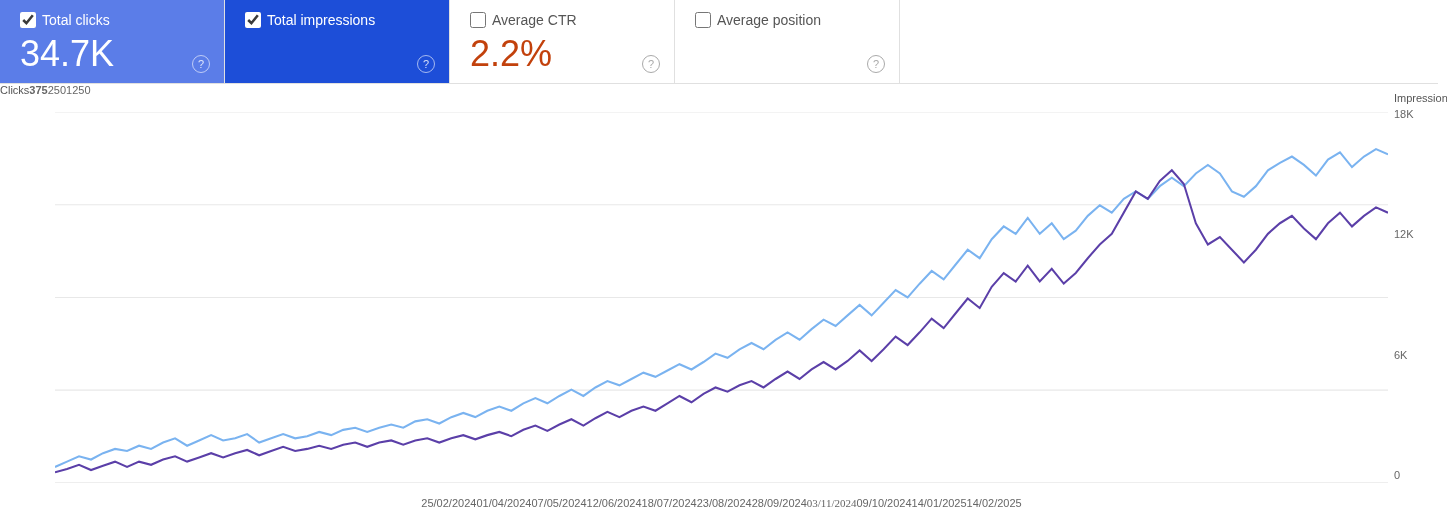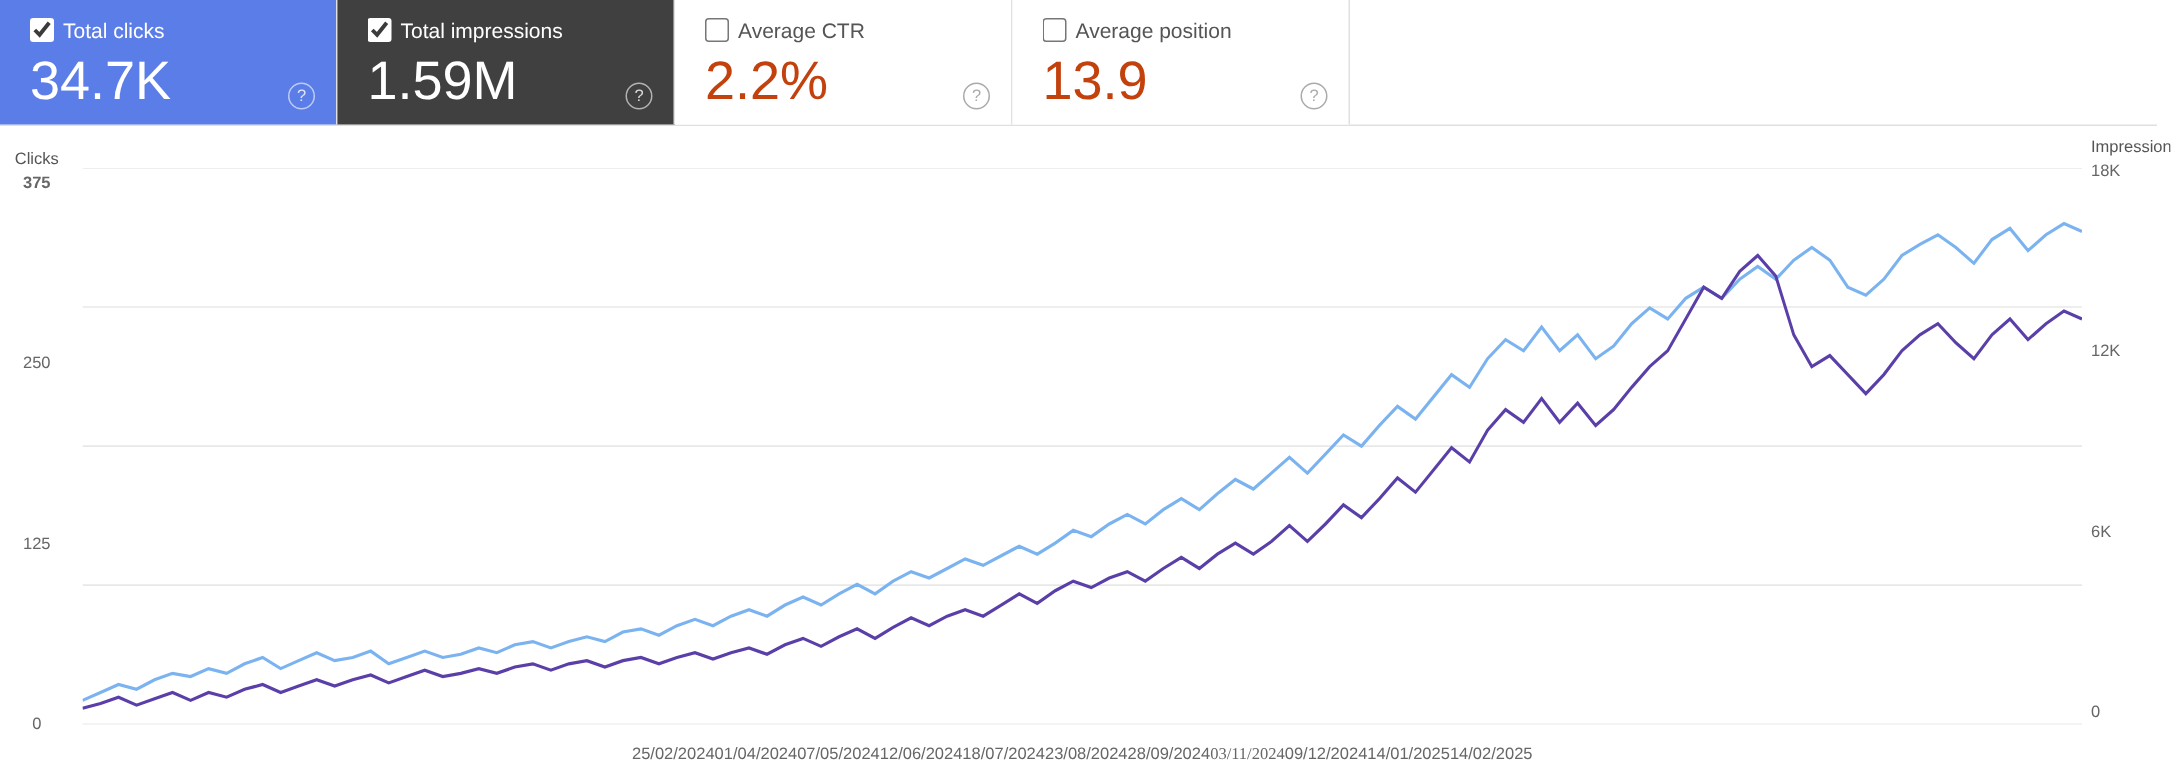--- a/index.html
+++ b/index.html
@@ -21,21 +21,21 @@
       min-width: 225px;
       position: relative;
       border-right: 1px solid #e0e0e0;
     }
 
     .metric-card.active-blue {
       background: #5b7de8;
     }
 
     .metric-card.active-purple {
-      background: #404040;
+      background: #1d4ed8;
     }
 
     .metric-card.inactive {
       background: #fff;
     }
 
     .metric-header {
       display: flex;
       align-items: center;
       gap: 6px;
@@ -118,46 +118,44 @@
       </div>
       <div class="metric-value">34.7K</div>
       <div class="help-icon">?</div>
     </div>
 
     <div class="metric-card active-purple">
       <div class="metric-header">
         <input type="checkbox" class="metric-checkbox" checked="" style="">
         <span class="metric-title">Total impressions</span>
       </div>
-      <div class="metric-value">1.59M</div>
       <div class="help-icon">?</div>
     </div>
 
     <div class="metric-card inactive">
       <div class="metric-header">
         <input type="checkbox" class="metric-checkbox" style="">
         <span class="metric-title">Average CTR</span>
       </div>
       <div class="metric-value">2.2%</div>
       <div class="help-icon dark">?</div>
     </div>
 
     <div class="metric-card inactive">
       <div class="metric-header">
         <input type="checkbox" class="metric-checkbox" style="">
         <span class="metric-title">Average position</span>
       </div>
-      <div class="metric-value">13.9</div>
       <div class="help-icon dark">?</div>
     </div>
   </div>
 
   <div style="position:relative; flex:1; padding: 8px 50px 8px 55px;">
 
-    <div style="position:absolute; left:0; top:16px; width:55px; height:calc(100% - 40px); display:flex; flex-direction:column; align-items:center; padding-right:6px;">
+    <div style="position:absolute; left:0; top:0; width:55px; height:calc(100% - 40px); display:flex; flex-direction:row; align-items:flex-start; padding-right:6px;">
       <div style="font-size:11px;color:#555;margin-bottom:4px;">Clicks</div>
       <div style="font-size:11px;color:#666;margin-top:0;font-weight:bold;">375</div>
       <div style="flex:1;"></div>
       <div style="font-size:11px;color:#666;">250</div>
       <div style="flex:1;"></div>
       <div style="font-size:11px;color:#666;">125</div>
       <div style="flex:1;"></div>
       <div style="font-size:11px;color:#666;">0</div>
     </div>
 
@@ -191,18 +189,18 @@
 
     <div style="position:absolute; bottom:4px; left:55px; right:50px; display:flex; justify-content:center;">
       <span style="font-size:11px;color:#666;">25/02/2024</span>
       <span style="font-size:11px;color:#666;">01/04/2024</span>
       <span style="font-size:11px;color:#666;">07/05/2024</span>
       <span style="font-size:11px;color:#666;">12/06/2024</span>
       <span style="font-size:11px;color:#666;">18/07/2024</span>
       <span style="font-size:11px;color:#666;">23/08/2024</span>
       <span style="font-size:11px;color:#666;">28/09/2024</span>
       <span style="font-size:11px;color:#666;font-family:Liberation Serif, serif;">03/11/2024</span>
-      <span style="font-size:11px;color:#666;">09/12/2024</span>
+      <span style="font-size:11px;color:#666;">09/10/2024</span>
       <span style="font-size:11px;color:#666;">14/01/2025</span>
       <span style="font-size:11px;color:#666;">14/02/2025</span>
     </div>
   </div>
 </div>
 
 </body></html>

